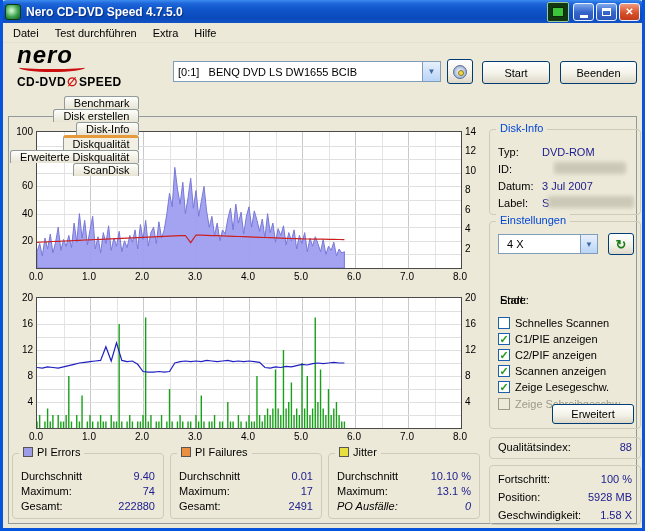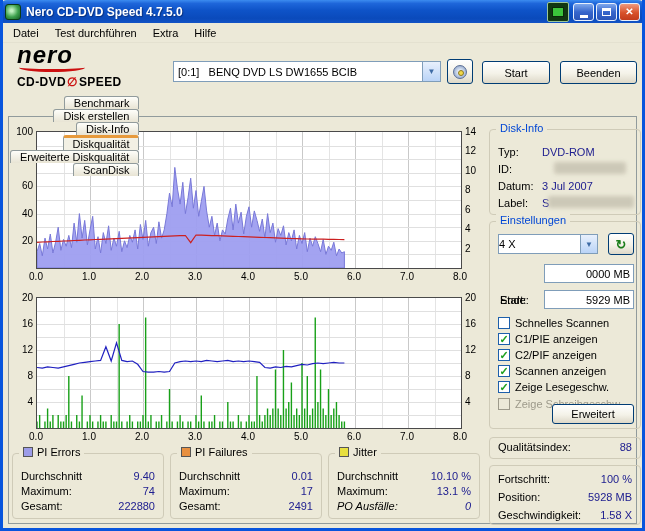--- a/index.html
+++ b/index.html
@@ -80,21 +80,21 @@
   .statgroup{top:336px;width:152px;height:66px;}
   
   #g-diskinfo{left:480px;top:12px;width:152px;height:86px;}
   #g-settings{left:480px;top:104px;width:152px;height:208px;}
   #g-quality{left:480px;top:320px;width:152px;height:22px;}
   #g-progress{left:480px;top:348px;width:152px;height:60px;}
   .redact{position:absolute;background:#C9C5B4;opacity:0.9;filter:blur(2px);border-radius:2px;}
   
   .mini-combo{position:absolute;left:8px;top:12px;width:100px;height:20px;background:#fff;border:1px solid #7F9DB9;
     box-sizing:border-box;display:flex;align-items:center;cursor:default;}
-  .mini-combo .txt{flex:1;padding:0 0;}
+  .mini-combo .txt{flex:1;padding:0 8px;}
   .mini-combo .arrowbox{width:16px;height:100%;border-left:1px solid #7F9DB9;
     background:linear-gradient(180deg,#E8F0FC,#BAD4F7);display:flex;align-items:center;justify-content:center;
     color:#3E6BA5;font-size:8px;}
   #refresh-btn{position:absolute;left:118px;top:11px;width:26px;height:22px;color:#1B7E1B;font-weight:bold;font-size:13px;}
   .field{position:absolute;left:54px;width:90px;height:19px;border:1px solid #7F9DB9;background:#fff;
     box-sizing:border-box;font-family:"Liberation Sans",sans-serif;font-size:11px;text-align:right;padding:0 3px;color:#000;}
   .flabel{position:absolute;left:10px;}
   .cbrow{position:absolute;left:8px;height:14px;display:flex;align-items:center;cursor:default;justify-content:flex-end;}
   .cb{width:12px;height:12px;background:#fff;border:1px solid #1D5FAB;box-sizing:border-box;margin-right:5px;
     display:flex;align-items:center;justify-content:center;font-size:11px;font-weight:bold;color:#21A121;line-height:10px;}
@@ -431,23 +431,21 @@
     <div class="groupbox" id="g-settings">
       <span class="legend blue">Einstellungen</span>
       <div class="mini-combo">
         <span class="txt">4 X</span>
         <span class="arrowbox">▼</span>
       </div>
       <div class="xpbtn" id="refresh-btn">
           <span>↻</span>
         </div>
       <span class="flabel" style="top:62px;margin-top:10px;">Start:</span>
-      <input class="field" style="top: 42px;" value="0000 MB">
       <span class="flabel" style="top:72px;">Ende:</span>
-      <input class="field" style="top: 68px;" value="5929 MB">
 
       <div class="cbrow" style="top:94px;">
           <span class="cb"></span>
           <span>Schnelles Scannen</span>
         </div>
       <div class="cbrow" style="top:110px;">
           <span class="cb on">✓</span>
           <span>C1/PIE anzeigen</span>
         </div>
       <div class="cbrow" style="top:126px;">

